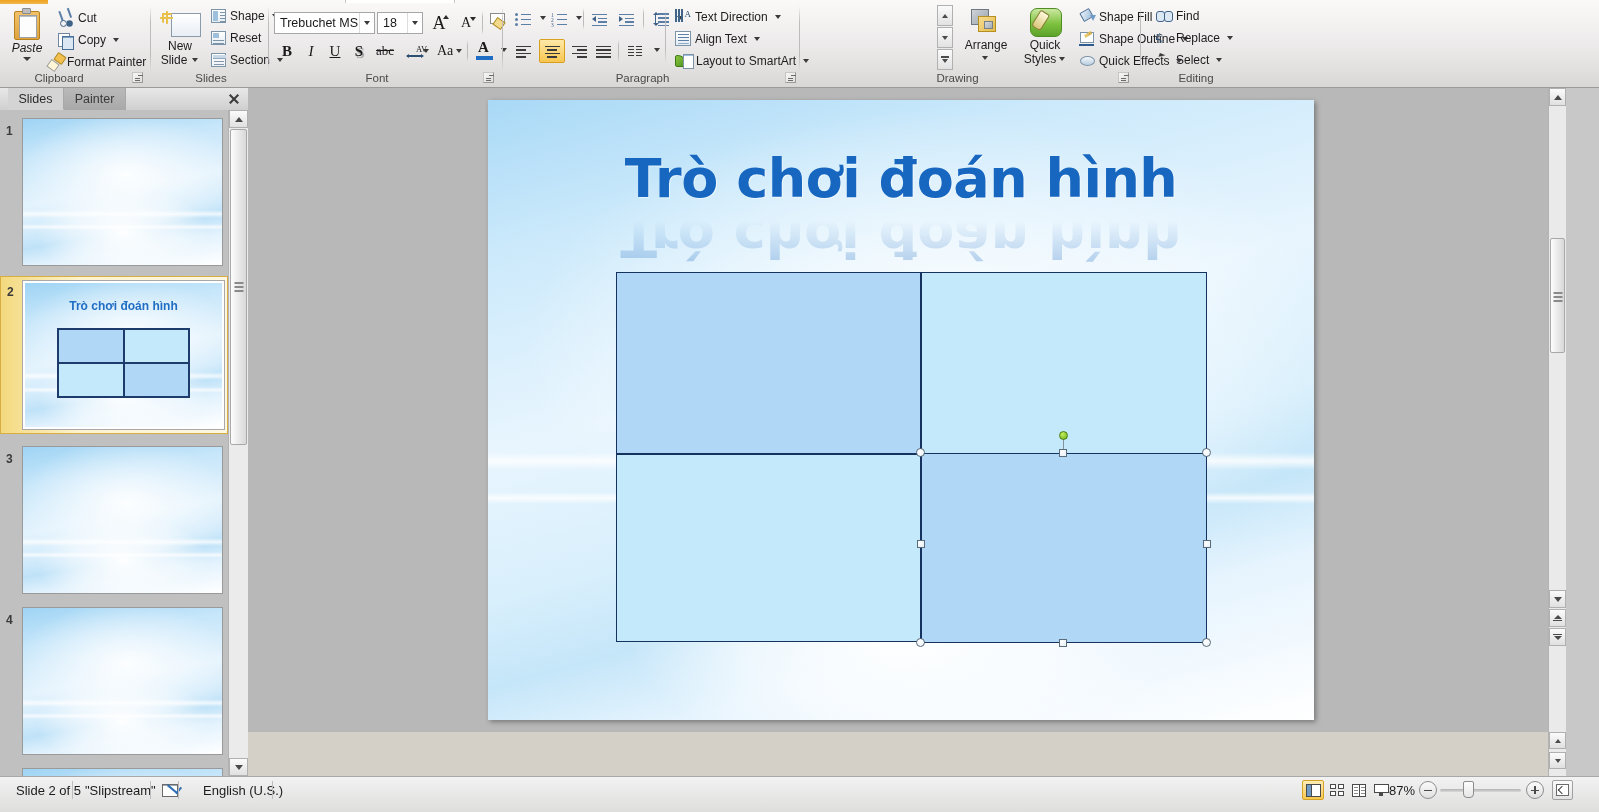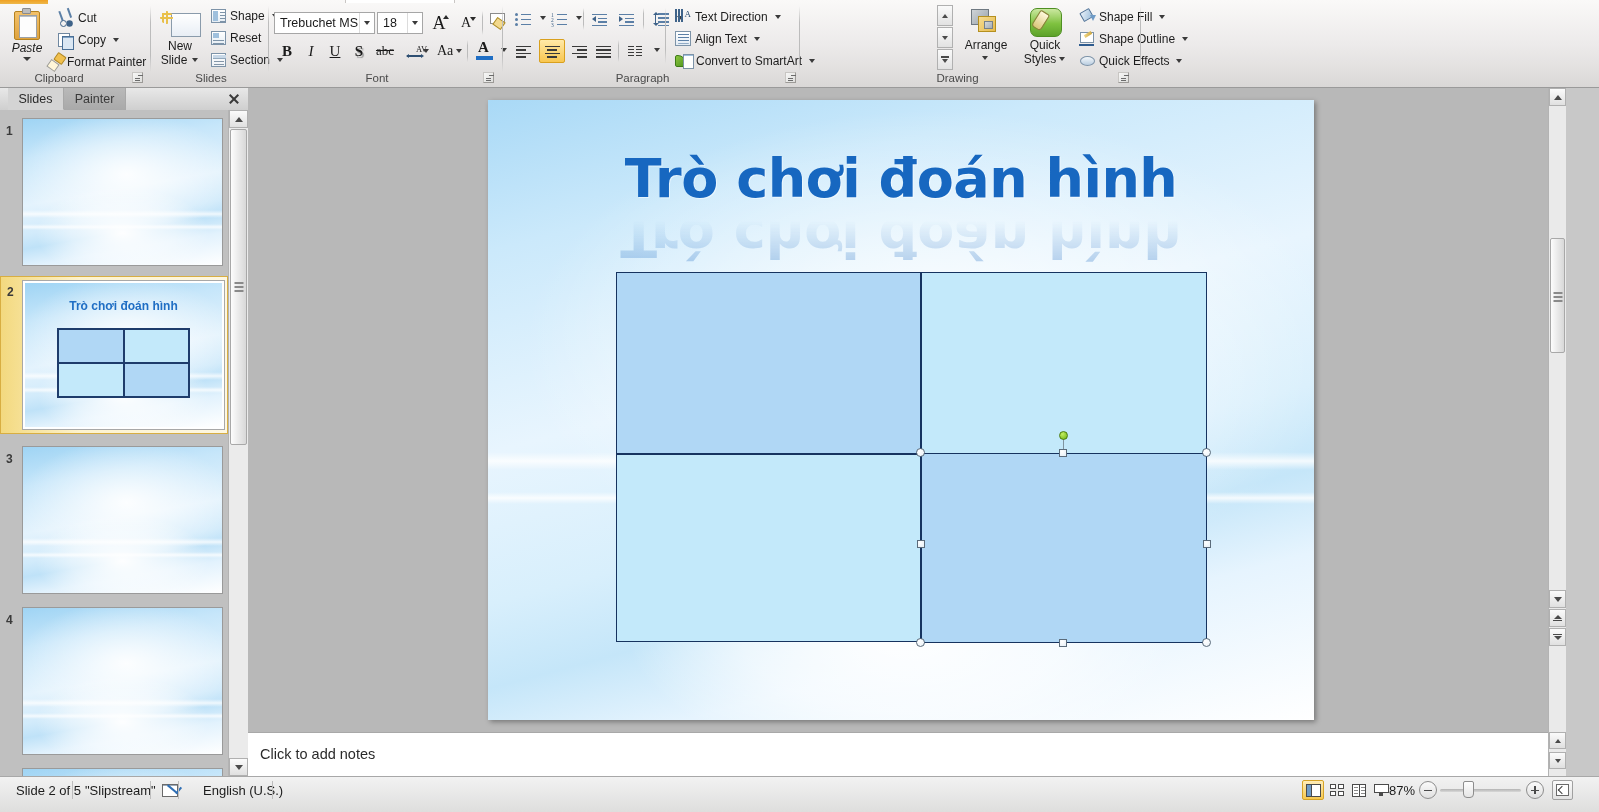--- a/index.html
+++ b/index.html
@@ -534,21 +534,21 @@
         <span>Text Direction</span>
         <span class="caret"></span>
       </div>
       <div class="smallbtn" style="left:168px;top:27px;">
         <span class="ic i-aligntext"></span>
         <span>Align Text</span>
         <span class="caret"></span>
       </div>
       <div class="smallbtn" style="left:168px;top:49px;">
         <span class="ic i-smartart"></span>
-        <span>Convert to SmartArt</span>
+        <span>Layout to SmartArt</span>
         <span class="caret"></span>
       </div>
       <div class="glabel" style="left:-8px;">Paragraph</div>
       <div class="dlg" style="left:282px;"></div>
     </div>
     <div class="gsep" style="left:799px;"></div>
 
     <div class="rgroup" style="left:800px;width:335px;">
 
       <div class="shscroll" style="left:137px;">
@@ -593,20 +593,41 @@
       <div class="smallbtn" style="left:275px;top:49px;">
         <span class="ic i-effects"></span>
         <span>Quick Effects</span>
         <span class="caret"></span>
       </div>
       <div class="glabel" style="left:-10px;">Drawing</div>
       <div class="dlg" style="left:318px;"></div>
     </div>
     <div class="gsep" style="left:1140px;"></div>
 
+    <div class="rgroup" style="left:1141px;width:110px;">
+      <div class="smallbtn" style="left:11px;top:5px;">
+        <span class="ic i-find"></span>
+        <span>Find</span>
+      </div>
+      <div class="smallbtn" style="left:11px;top:27px;">
+        <span class="ic i-replace">
+          <span style="position:absolute;left:0;top:0;">ab</span>
+          <span style="position:absolute;left:2px;top:6px;">ac</span>
+          <span style="position:absolute;left:0;top:5px;width:4px;height:4px;border-left:1.3px solid #2e4f72;border-bottom:1.3px solid #2e4f72;"></span>
+        </span>
+        <span>Replace</span>
+        <span class="caret"></span>
+      </div>
+      <div class="smallbtn" style="left:11px;top:49px;">
+        <span class="ic i-select"></span>
+        <span>Select</span>
+        <span class="caret"></span>
+      </div>
+      <div class="glabel">Editing</div>
+    </div>
   </div>
 
   <div id="leftpanel">
     <div id="lptabs">
       <div class="lptab act" style="left:8px;width:56px;">
         <span>Slides</span>
       </div>
       <div class="lptab ina" style="left:64px;width:62px;">
         <span>Painter</span>
       </div>
@@ -730,23 +751,20 @@
       <span class="tri-up" style="border-left-width:4px;border-right-width:4px;border-bottom-width:4px;"></span>
       <span style="width:9px;height:1.5px;background:#4a4a4a;"></span>
     </div>
     <div class="sbbtn" style="top:540px;width:17px;flex-direction:column;gap:1px;">
       <span style="width:9px;height:1.5px;background:#4a4a4a;"></span>
       <span class="tri-dn" style="border-left-width:4px;border-right-width:4px;border-top-width:4px;"></span>
     </div>
   </div>
   <div id="rsbgutter"></div>
 
-  <div id="notes">
-    <div id="notestext">Click to add notes</div>
-  </div>
   <div id="notessb">
     <div class="sbbtn" style="top:0;width:17px;height:17px;">
         <span class="tri-up" style="border-left-width:3.5px;border-right-width:3.5px;border-bottom-width:4.5px;"></span>
       </div>
     <div class="sbbtn" style="top:20px;width:17px;height:17px;">
         <span class="tri-dn" style="border-left-width:3.5px;border-right-width:3.5px;border-top-width:4.5px;"></span>
       </div>
   </div>
 
   <div id="status">

